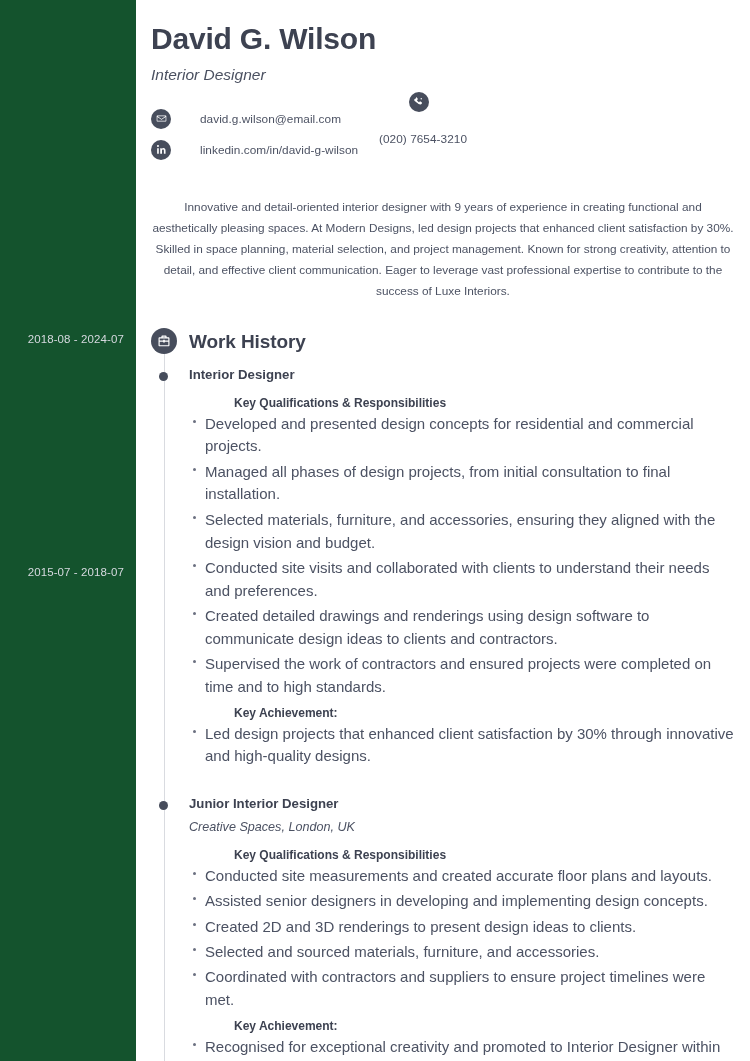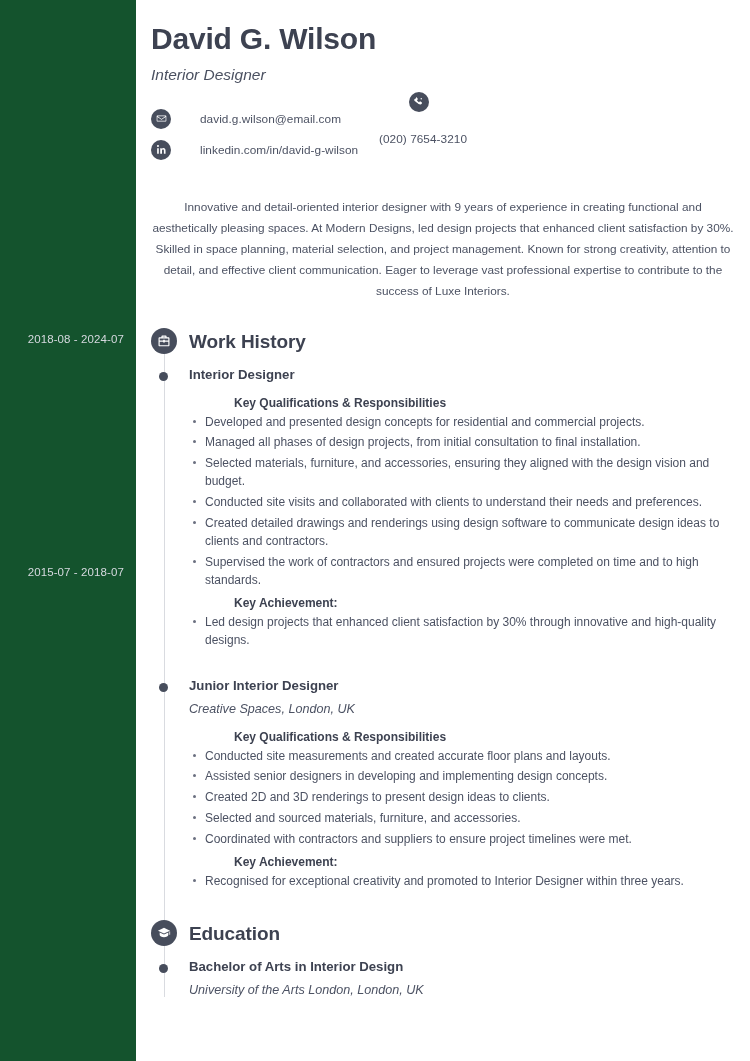--- a/index.html
+++ b/index.html
@@ -69,21 +69,21 @@
   .entry { position:relative; }
   .dot {
     position:absolute; left:-30px; top:5px; width:9px; height:9px;
     border-radius:50%; background:#474d5c; z-index:2;
   }
   .e-title { font-size:13.2px; font-weight:bold; color:#3d4251; }
   .e-org { font-size:12.6px; font-style:italic; color:#4c5263; margin-top:9px; }
   .e-sub { font-size:12px; font-weight:bold; color:#3d4251; margin-top:14px;padding-left:45px; }
   ul.blist { list-style:none; margin-top:3px; }
   ul.blist li {
-    position:relative; padding-left:16px; font-size:12px; line-height:1.52;
+    position:relative; padding-left:16px; font-size:15px; line-height:1.52;
     color:#4c5263; margin-top:2.5px;
   }
   ul.blist li:before {
     content:""; position:absolute; left:4px; top:7px; width:3px; height:3px;
     border-radius:50%; background:#6b7080;
   }
   .e-sub.ach { margin-top:7px; }
   .entry + .entry { margin-top:28px; }
   .sec + .sec { margin-top:28px; }
   .sec-head + .entry { margin-top:9px; }

